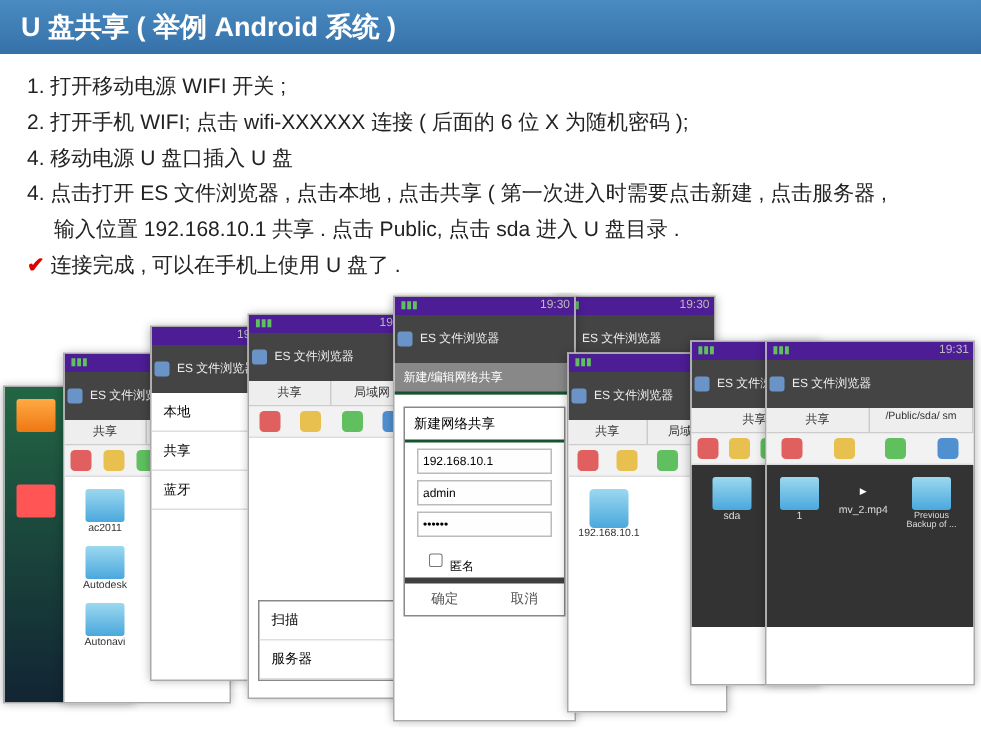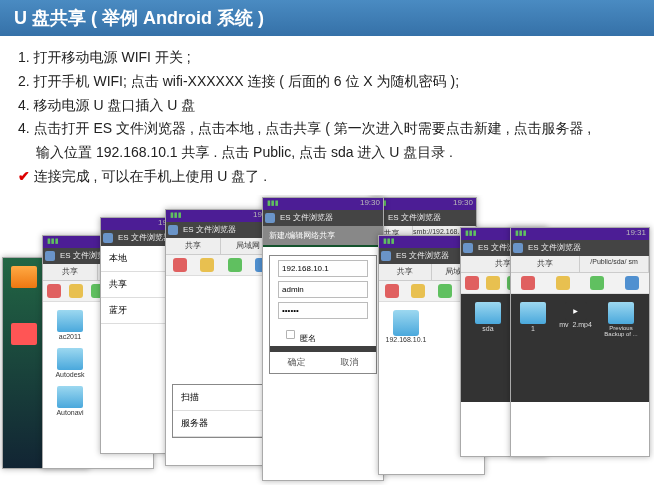--- a/index.html
+++ b/index.html
@@ -5,42 +5,42 @@
 body{margin:0;padding:0;font-family:Arial,sans-serif;background:#fff;width:654px}
 .title{background:linear-gradient(#4a8bc2,#3571a8);color:#fff;font-size:18px;padding:6px 14px;font-weight:bold}
 .instructions{padding:10px 18px 6px;font-size:14px;color:#222;line-height:1.7}
 .indent{padding-left:18px}
 .check{color:#d00;font-weight:bold;margin-right:4px}
 .screenshots{position:relative;height:290px;overflow:hidden;background:#fff}
 .phone{position:absolute;background:#fff;border:1px solid #aaa;box-shadow:0 0 6px rgba(0,0,0,.3);font-size:9px;overflow:hidden}
 .status{background:#4c1d95;height:12px;width:100%;position:relative}
 .status .time{color:#bbb;position:absolute;right:3px;top:0;font-size:8px}
 .status .sig{color:#60c060;position:absolute;left:4px;top:1px;font-size:7px}
-.appbar{background:#444;height:16px;width:100%;display:flex;align-items:center}
+.appbar{background:#444;height:32px;width:100%;display:flex;align-items:center}
 .appbar .ico{width:10px;height:10px;background:#6a94c8;margin:0 2px;border-radius:2px}
 .appbar .txt{color:#eee;font-size:8px;margin-left:3px}
 .tabs{background:#eee;height:16px;display:flex;border-bottom:1px solid #ccc}
 .tab{flex:1;text-align:center;font-size:8px;padding:2px 0;color:#333;border-right:1px solid #ccc}
 .toolbar{background:#f2f2f2;height:20px;display:flex;align-items:center;justify-content:space-around;border-bottom:1px solid #ddd}
 .tbtn{width:14px;height:14px;border-radius:3px}
 .tb-red{background:#e06060}.tb-yel{background:#e8c050}.tb-grn{background:#60c060}.tb-blu{background:#5090d0}
 .folder{width:26px;height:22px;background:linear-gradient(#9cd8f0,#4aa8dc);border-radius:2px;margin:0 auto 1px;position:relative}
 .folder.grey{background:linear-gradient(#bbb,#888)}
 .folder.hl{box-shadow:0 0 6px 2px #d00}
 .folder-img{width:22px;height:18px;background:#333;margin:0 auto 1px;border-radius:2px;display:flex;align-items:center;justify-content:center;color:#fff;font-size:6px}
 .item{display:inline-block;width:48px;text-align:center;margin:4px 1px;vertical-align:top}
 .item .lbl{font-size:7px;color:#333;white-space:nowrap;overflow:hidden}
 .content{padding:4px 2px}
 .content.dark{background:#333;min-height:100px}
 .content.dark .lbl{color:#ddd}
 .list-row{padding:6px 8px;border-bottom:1px solid #ddd;font-size:9px}
 .inputbox{margin:4px 8px;padding:3px;border:1px solid #bbb;font-size:8px;background:#fefefe}
 .dialog{background:#fff;border:1px solid #888}
 .dlg-title{font-size:9px;padding:4px 6px;border-bottom:2px solid #14532d}
-.btns{display:flex;border-top:6px solid #404040}
+.btns{display:flex;border-top:4px solid #404040}
 .btn{flex:1;text-align:center;padding:4px 0;font-size:9px;color:#555}
 .red-box{position:absolute;border:2px solid #d00;pointer-events:none}
 .red-text{position:absolute;color:#d00;font-size:16px;font-weight:bold}
 .red-circle{position:absolute;border:2px solid #d00;border-radius:50%;width:28px;height:28px;pointer-events:none;display:flex;align-items:center;justify-content:center;color:#d00;font-weight:bold;font-size:18px}
 svg.arrows{position:absolute;top:0;left:0;pointer-events:none}
 </style>
 </head>
 <body>
 
 <div class="title">U 盘共享 ( 举例 Android 系统 )</div>
@@ -138,20 +138,21 @@
     <div class="status">
         <span class="sig">▮▮▮</span>
         <span class="time">19:30</span>
       </div>
     <div class="appbar">
         <div class="ico"></div>
         <span class="txt">ES 文件浏览器</span>
       </div>
     <div class="dlg-title" style="background:#888;color:#fff;font-size:8px">新建/编辑网络共享</div>
     <div class="dialog" style="margin:8px 6px 4px">
+      <div class="dlg-title">新建网络共享</div>
       <div class="inputbox">192.168.10.1</div>
       <div class="inputbox">admin</div>
       <div class="inputbox">••••••</div>
       <div style="font-size:8px;padding:2px 10px"><input type="checkbox" style="transform: scale(0.7);"><span>匿名</span></div>
       <div class="btns">
           <div class="btn">确定</div>
           <div class="btn">取消</div>
         </div>
     </div>
   </div>

